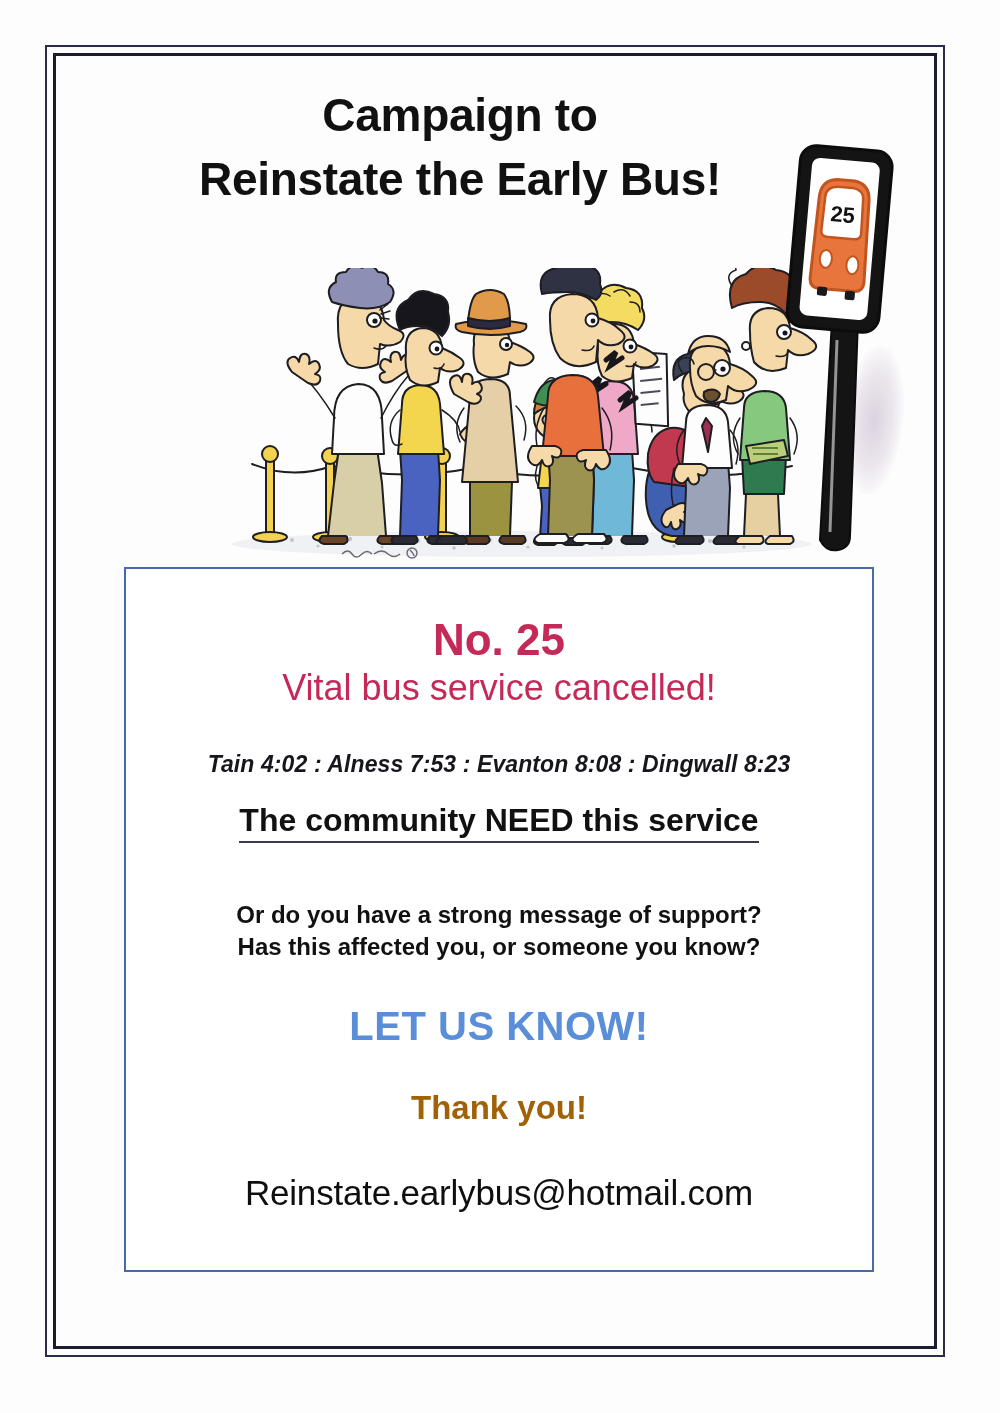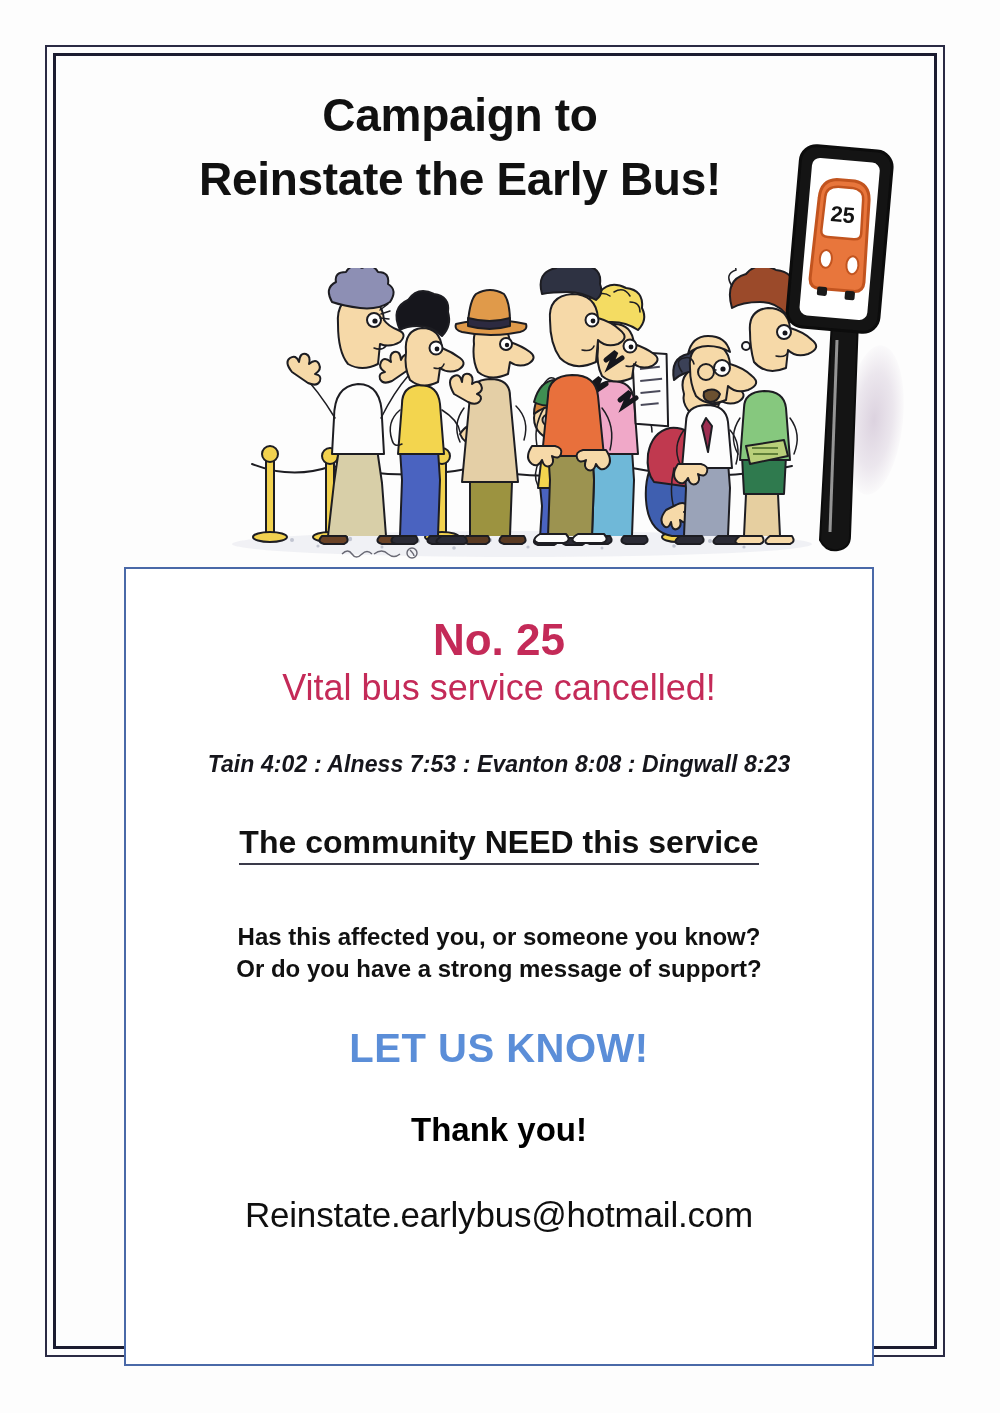--- a/index.html
+++ b/index.html
@@ -91,21 +91,21 @@
     position: absolute;
     left: 222px; top: 268px;
     width: 600px; height: 295px;
     z-index: 3;
   }
 
   
   .content-box {
     position: absolute;
     left: 124px; top: 567px;
-    width: 750px; height: 799px;
+    width: 750px; height: 705px;
     border: 2px solid #4a69a8;
     background: #ffffff;
     text-align: center;
     z-index: 4;
   }
 
   .no25 {
     margin: 48px 0 0 0;
     font-size: 44px;
     font-weight: bold;
@@ -123,21 +123,21 @@
   }
   .timetable {
     margin: 44px 0 0 0;
     font-size: 23px;
     font-weight: bold;
     font-style: italic;
     color: #16161c;
     letter-spacing: 0.1px;
   }
   .need-line {
-    margin: 46px 0 0 0;
+    margin: 24px 0 0 0;
     font-size: 32px;
     font-weight: bold;
     color: #111111;
     display: inline-block;
     border-bottom: 2px solid #3a3a4a;
     padding-bottom: 2px;
     font-stretch: condensed;
   }
   .need-wrap { margin: 0; }
   .ask {
@@ -154,21 +154,21 @@
     font-size: 40px;
     font-weight: bold;
     color: #5b8ed8;
     letter-spacing: 0.5px;
     font-stretch: condensed;
   }
   .thank-you {
     margin: 40px 0 0 0;
     font-size: 33px;
     font-weight: bold;
-    color: #000000;
+    color: #a16207;
     font-stretch: condensed;
   }
   .email {
     margin: 46px 0 8px 0;
     font-size: 35px;
     font-weight: normal;
     color: #0f0f0f;
     letter-spacing: -0.2px;
   }
 </style>
@@ -469,22 +469,22 @@
     <div class="no25">No. 25</div>
     <div class="cancelled">Vital bus service cancelled!</div>
 
     <div class="timetable">Tain 4:02 :  Alness 7:53 :  Evanton 8:08 :  Dingwall 8:23</div>
 
     <div class="need-wrap">
       <div class="need-line">The community NEED this service</div>
     </div>
 
     <div class="ask">
+      <div>Or do you have a strong message of support?</div>
       <div>Has this affected you, or someone you know?</div>
-      <div>Or do you have a strong message of support?</div>
     </div>
 
     <div class="let-us-know">LET US KNOW!</div>
 
     <div class="thank-you">Thank you!</div>
 
     <div class="email">Reinstate.earlybus@hotmail.com</div>
 
   </div>
 

